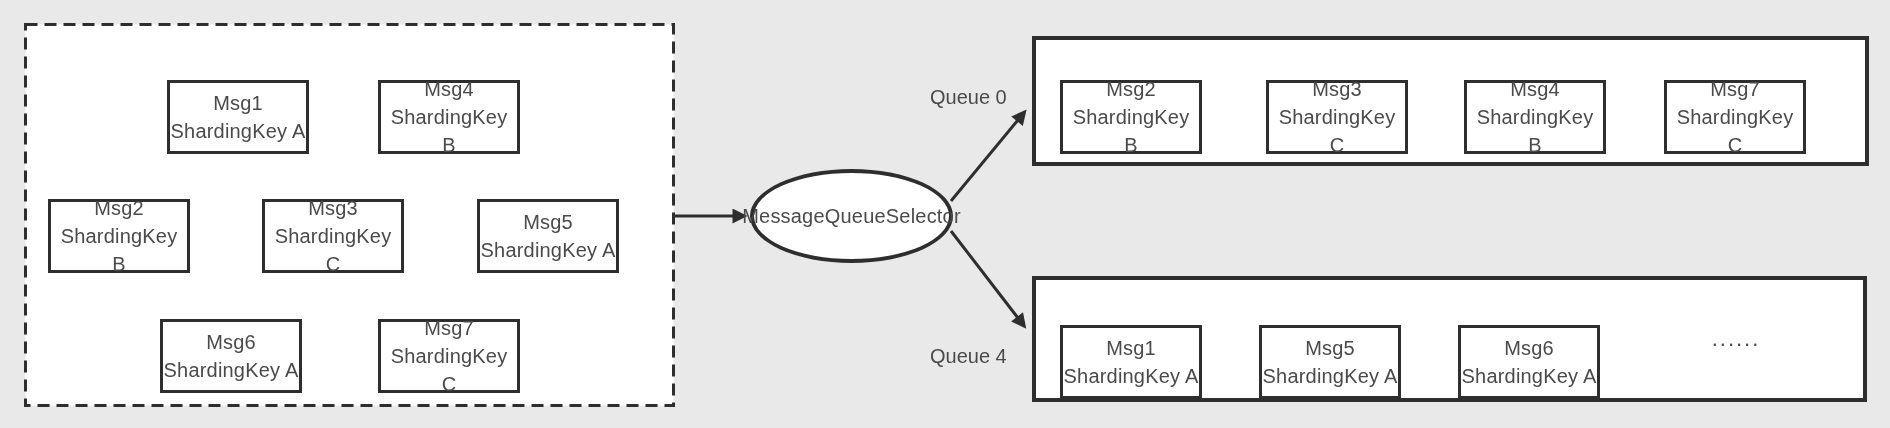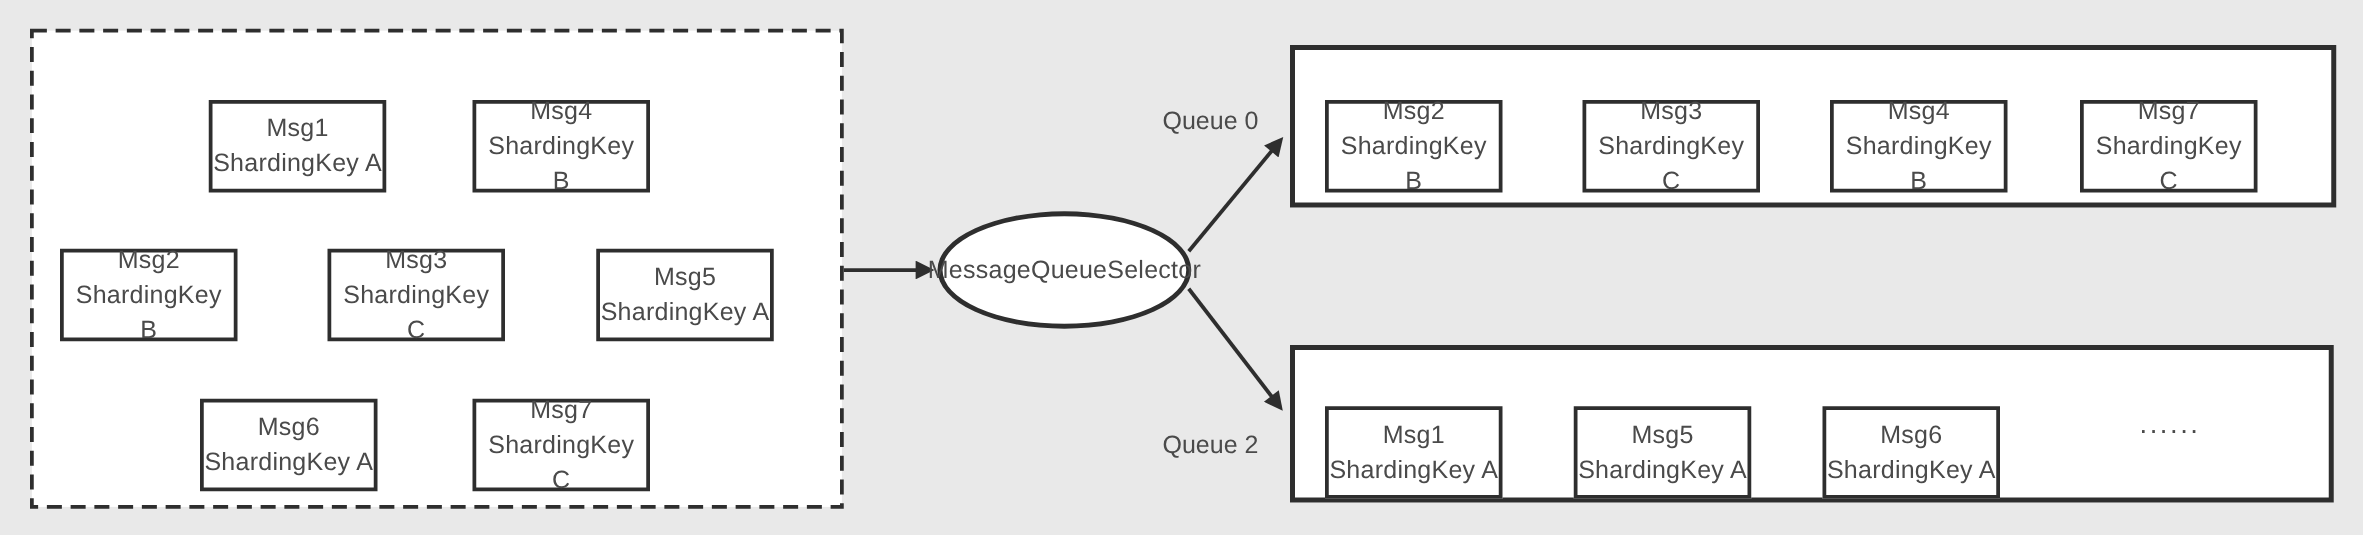--- a/index.html
+++ b/index.html
@@ -143,21 +143,21 @@
     <span>Msg7</span>
     <span>ShardingKey C</span>
   </div>
 
   <div class="selector-ellipse">
     <div>MessageQueue</div>
     <div>Selector</div>
   </div>
 
   <div class="queue-label" style="left:930px; top:85px;">Queue 0</div>
-  <div class="queue-label" style="left:930px; top:344px;">Queue 2</div>
+  <div class="queue-label" style="left:930px; top:344px;">Queue 4</div>
 
   <div class="queue-box" style="left:1032px; top:36px; width:837px; height:130px;">
     <div class="msg" style="left:24px; top:24px;">
       <span>Msg2</span>
       <span>ShardingKey B</span>
     </div>
     <div class="msg" style="left:230px; top:24px;">
       <span>Msg3</span>
       <span>ShardingKey C</span>
     </div>

